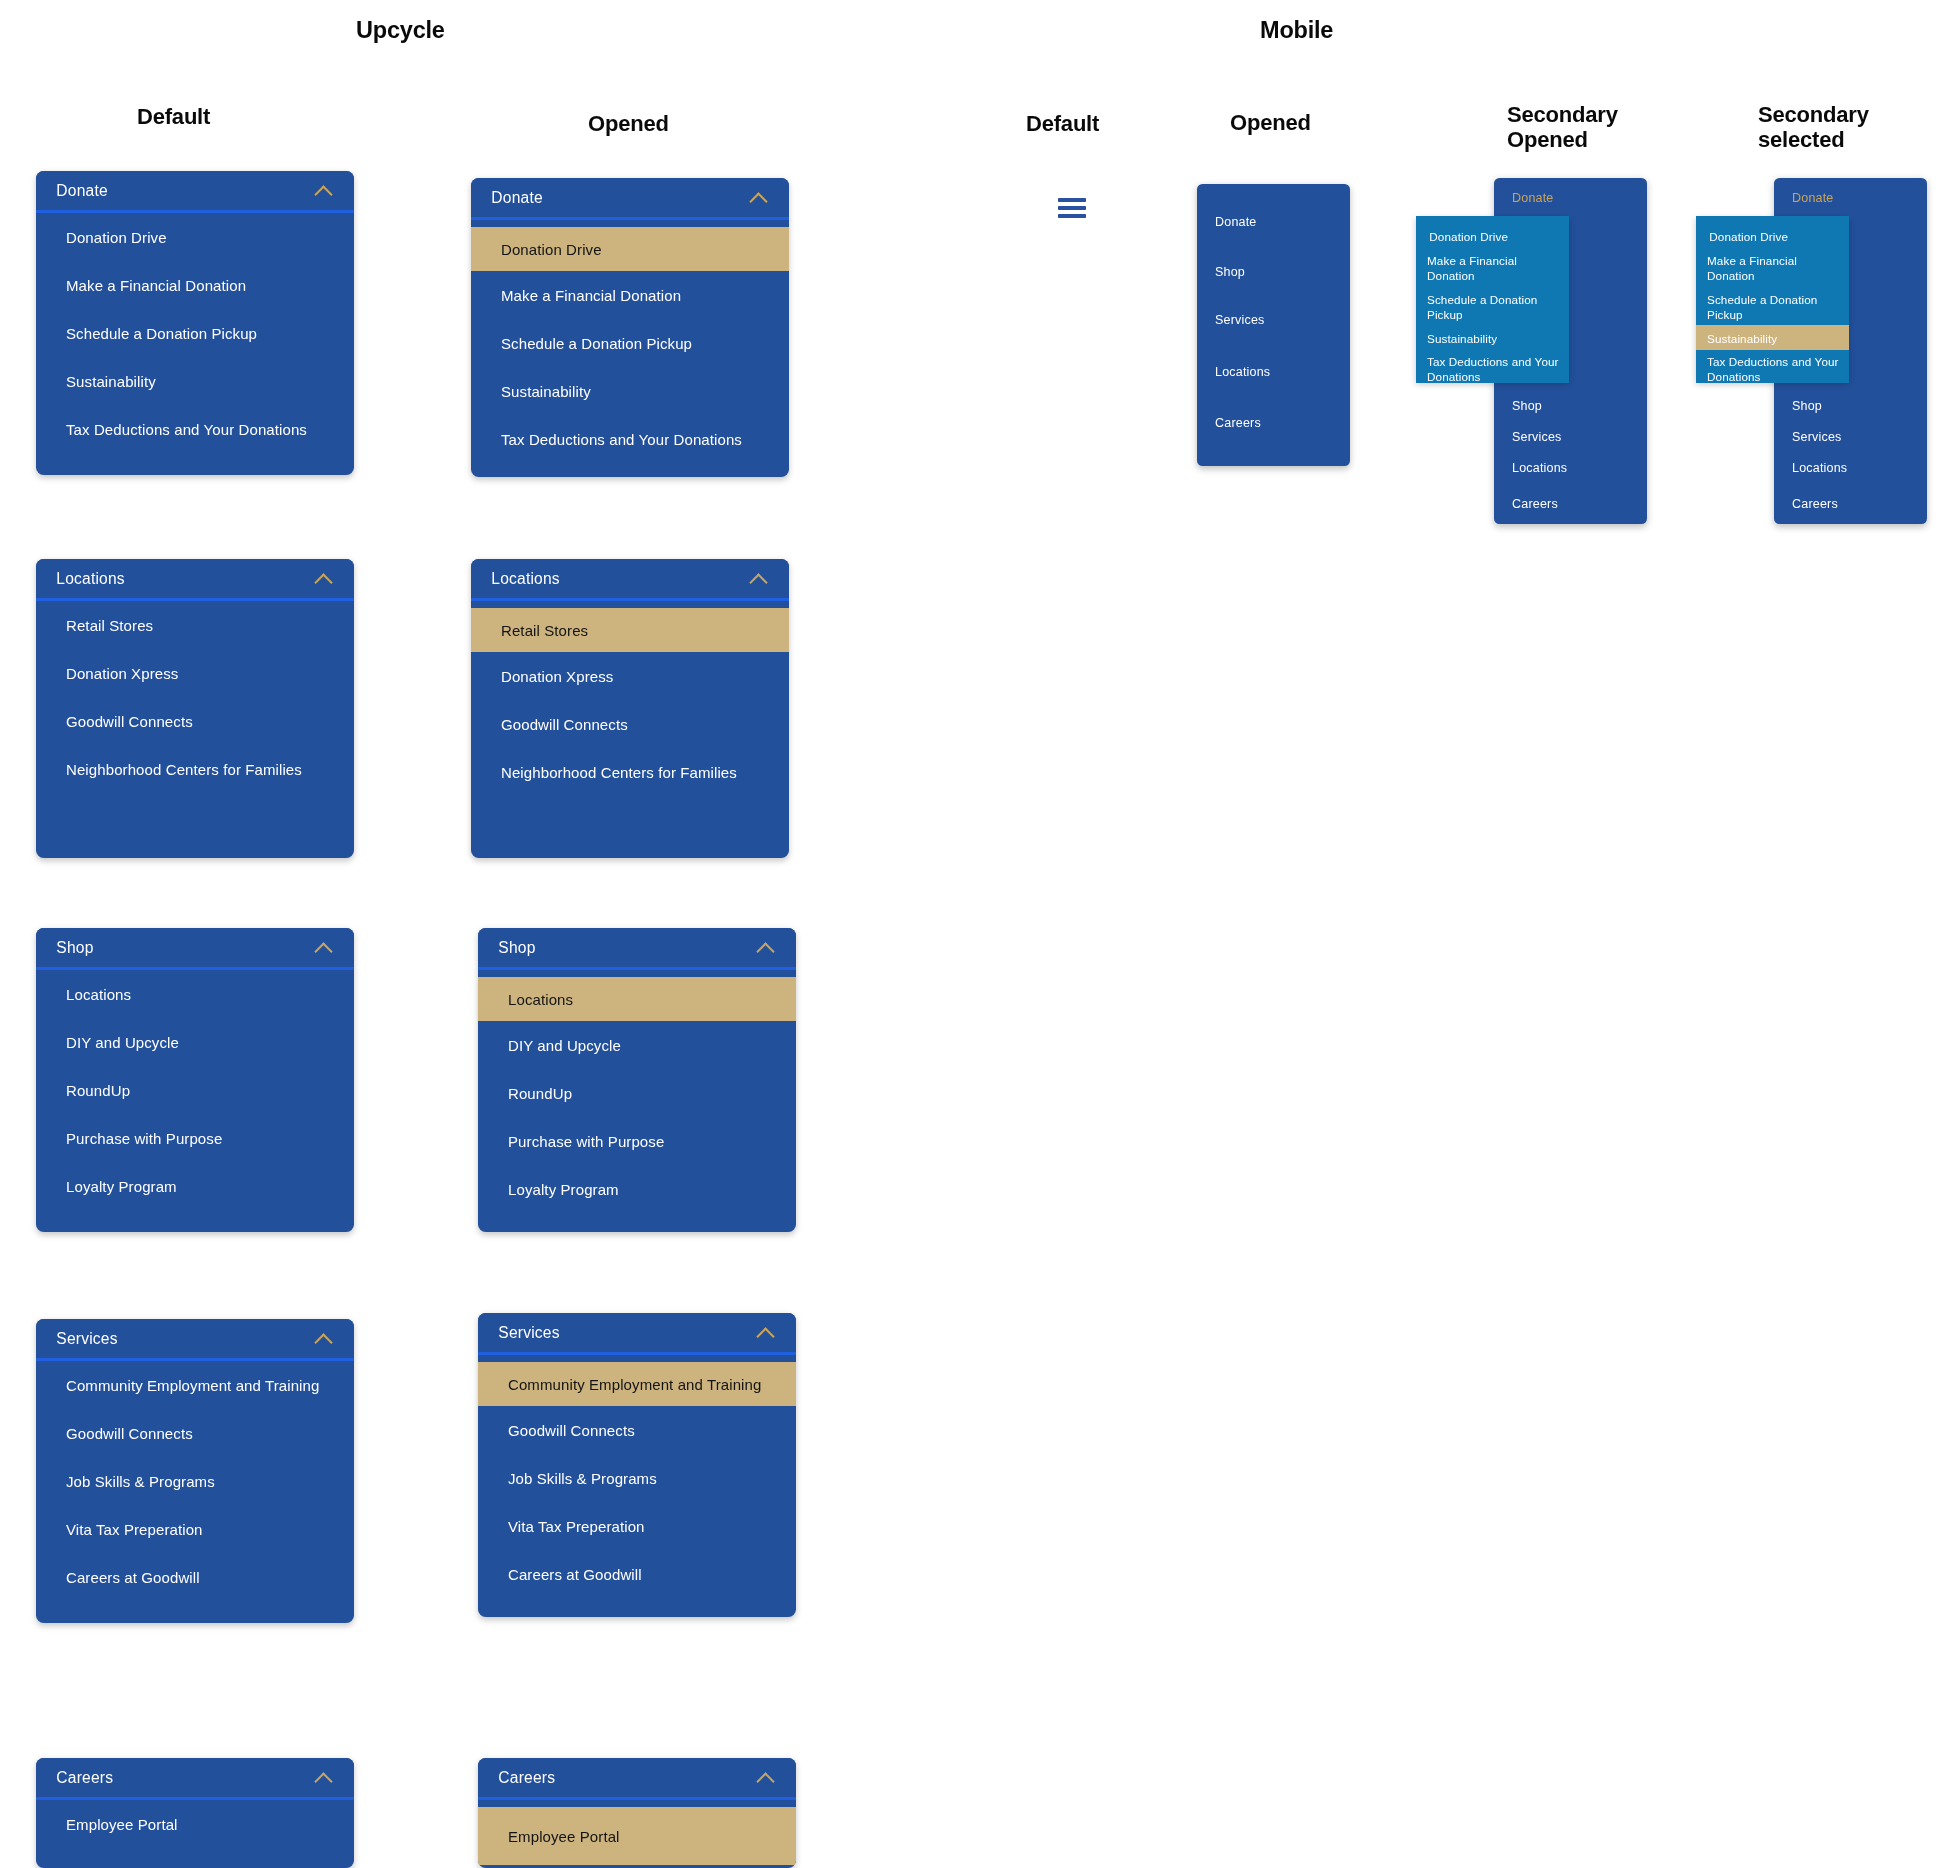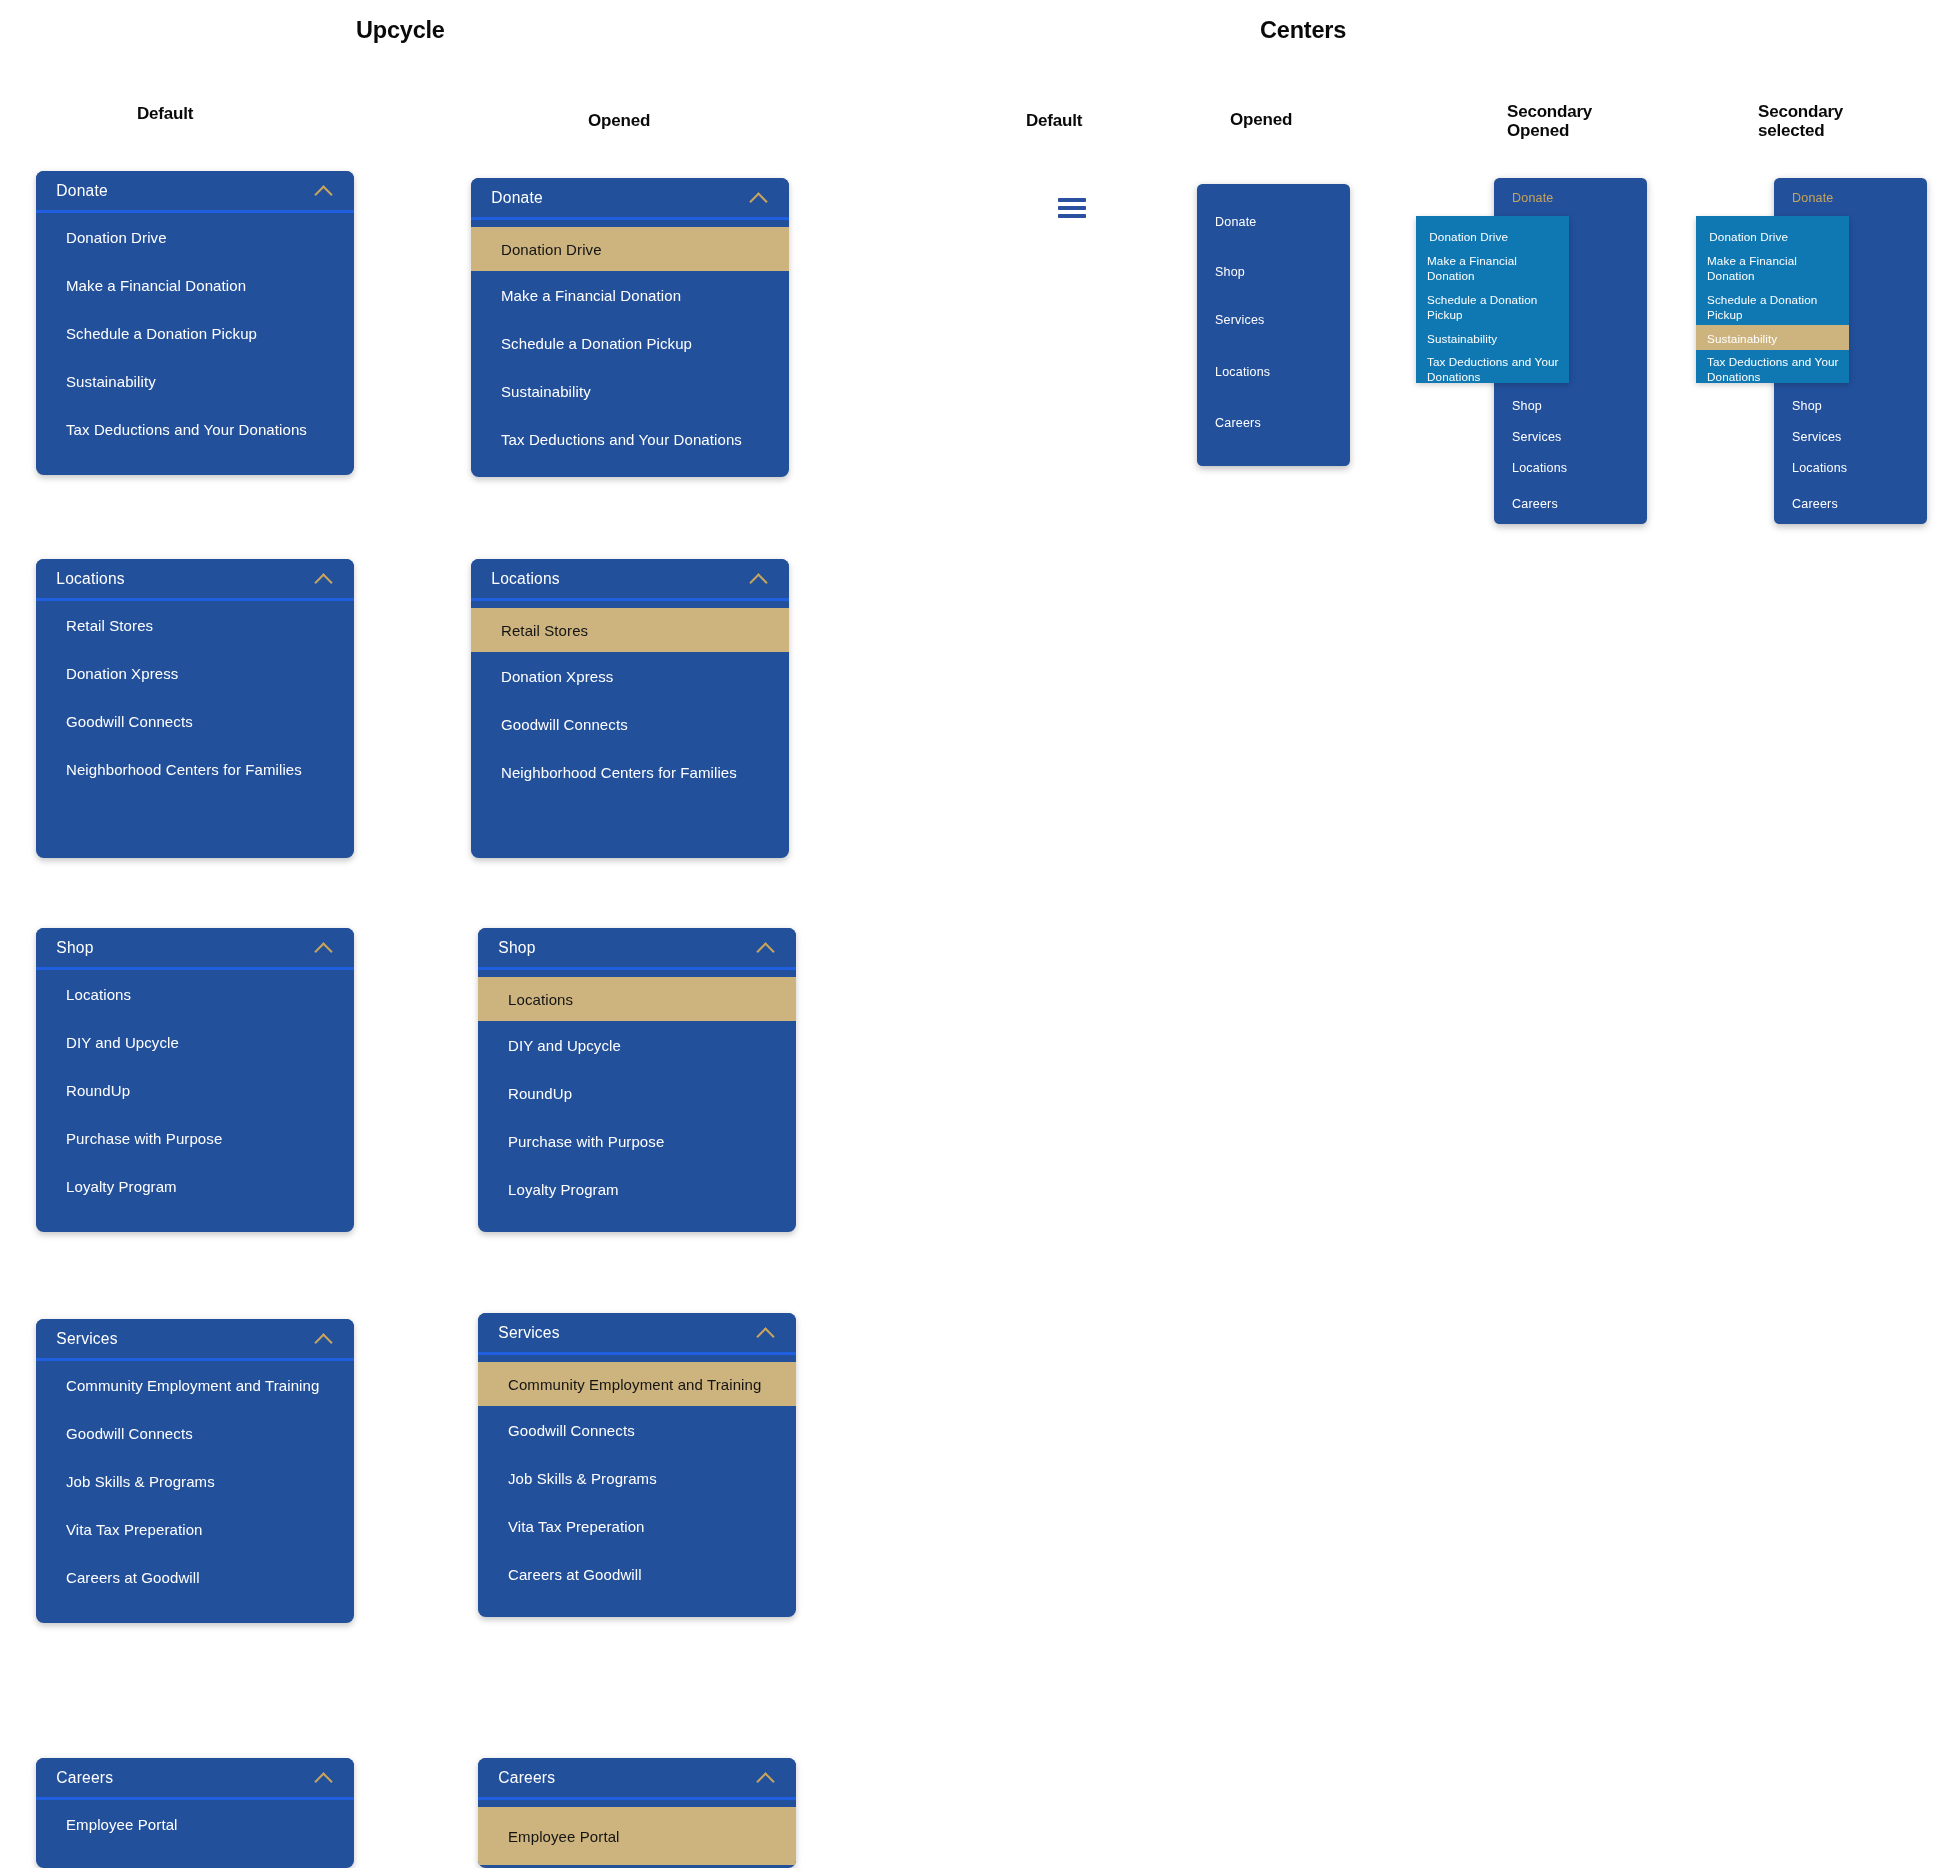--- a/index.html
+++ b/index.html
@@ -16,21 +16,21 @@
     position: absolute;
     font-size: 23.5px;
     font-weight: 700;
     color: #0a0a0a;
     letter-spacing: -0.2px;
     white-space: pre-line;
     line-height: 1.12;
   }
   .col-title {
     position: absolute;
-    font-size: 17px;
+    font-size: 22px;
     font-weight: 700;
     color: #0a0a0a;
     letter-spacing: -0.2px;
     white-space: pre-line;
     line-height: 1.14;
   }
 
   
   .card {
     position: absolute;
@@ -134,21 +134,21 @@
     position: absolute;
     background: #cdb47e;
   }
 </style>
 </head>
 <body>
 
 <div id="stage">
 
   <div class="sec-title" style="left:356px; top:17px;">Upcycle</div>
-  <div class="sec-title" style="left:1260px; top:17px;">Centers</div>
+  <div class="sec-title" style="left:1260px; top:17px;">Mobile</div>
 
   <div class="col-title" style="left:137px; top:104px;">Default</div>
   <div class="col-title" style="left:588px; top:111px;">Opened</div>
   <div class="col-title" style="left:1026px; top:111px;">Default</div>
   <div class="col-title" style="left:1230px; top:110px;">Opened</div>
   <div class="col-title" style="left:1507px; top:102px;">Secondary
 Opened</div>
   <div class="col-title" style="left:1758px; top:102px;">Secondary
 selected</div>
 

